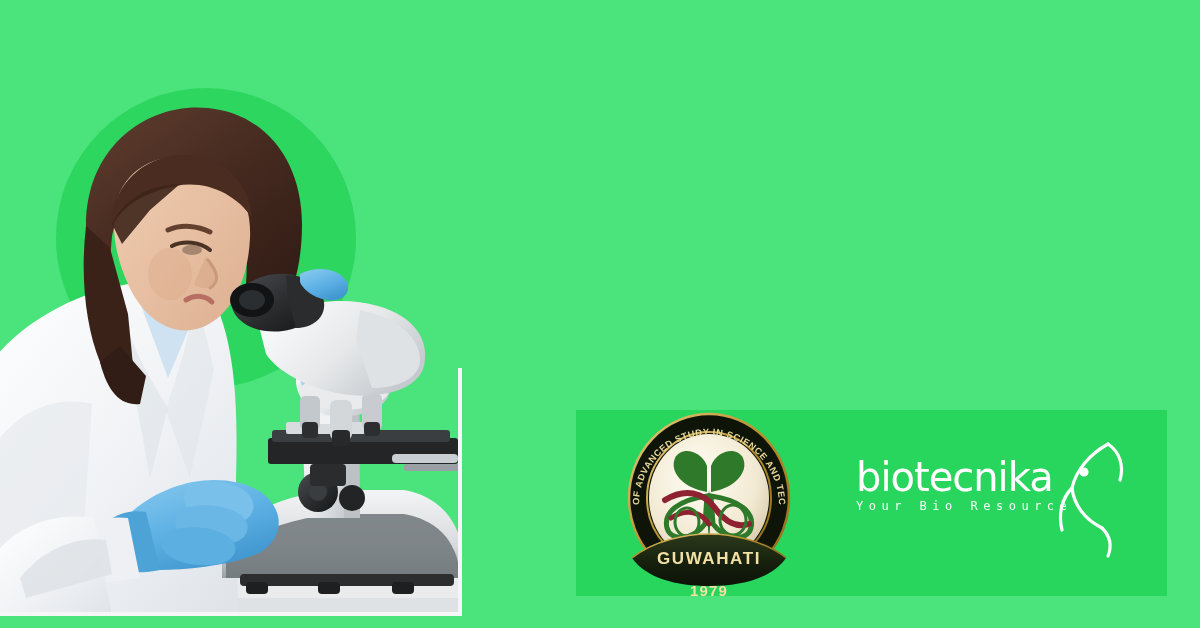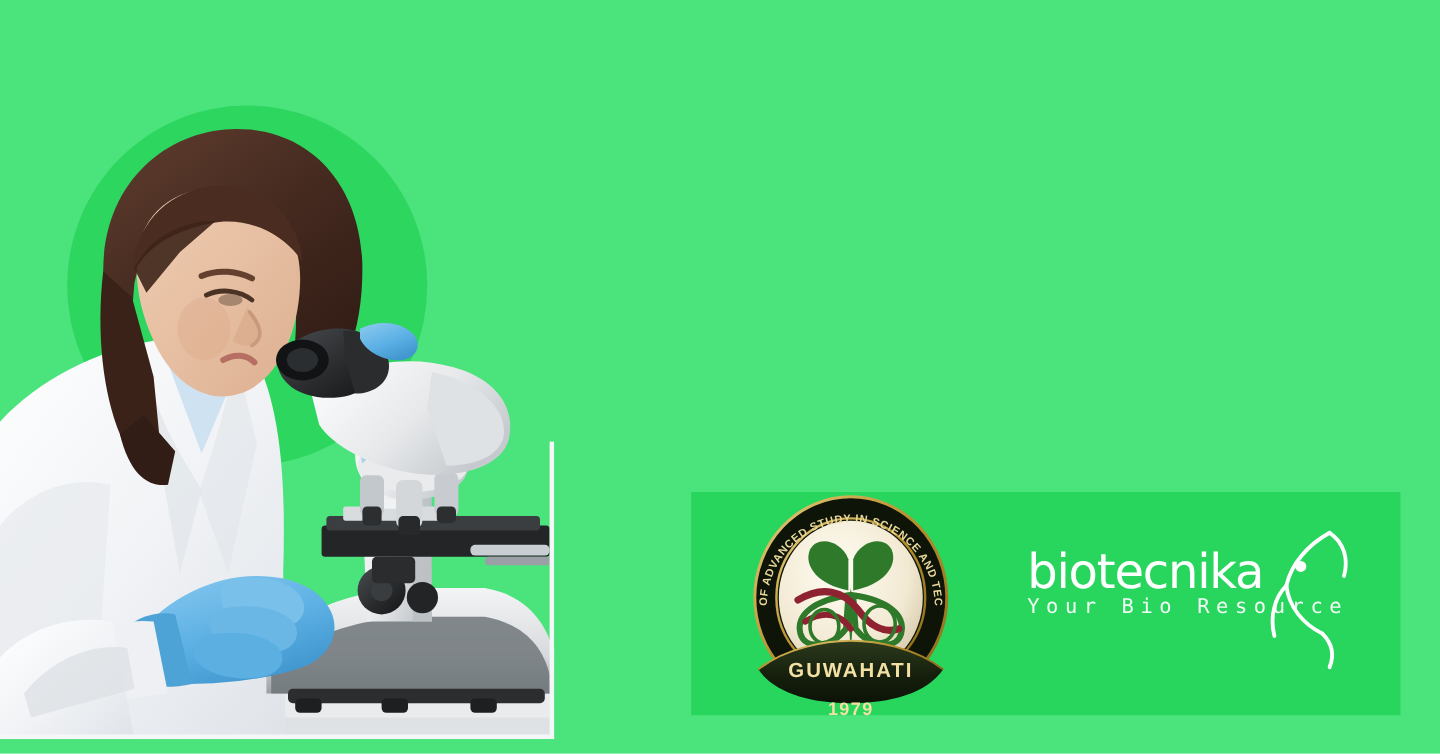--- a/index.html
+++ b/index.html
@@ -94,21 +94,21 @@
     font-family:"DejaVu Sans", sans-serif;
     font-size:40px;
     font-weight:400;
     line-height:54px;
     letter-spacing:-1px;
   }
   .bt-tag {
     display:block;
     color:#ffffff;
     font-family:"DejaVu Sans Mono", monospace;
-    font-size:17px;
+    font-size:12px;
     letter-spacing:5.5px;
     line-height:16px;
     margin-top:-6px;
     opacity:0.95;
   }
   .bt-figure {
     position:absolute;
     right:8px; top:-14px;
     width:92px; height:124px;
     pointer-events:none;

